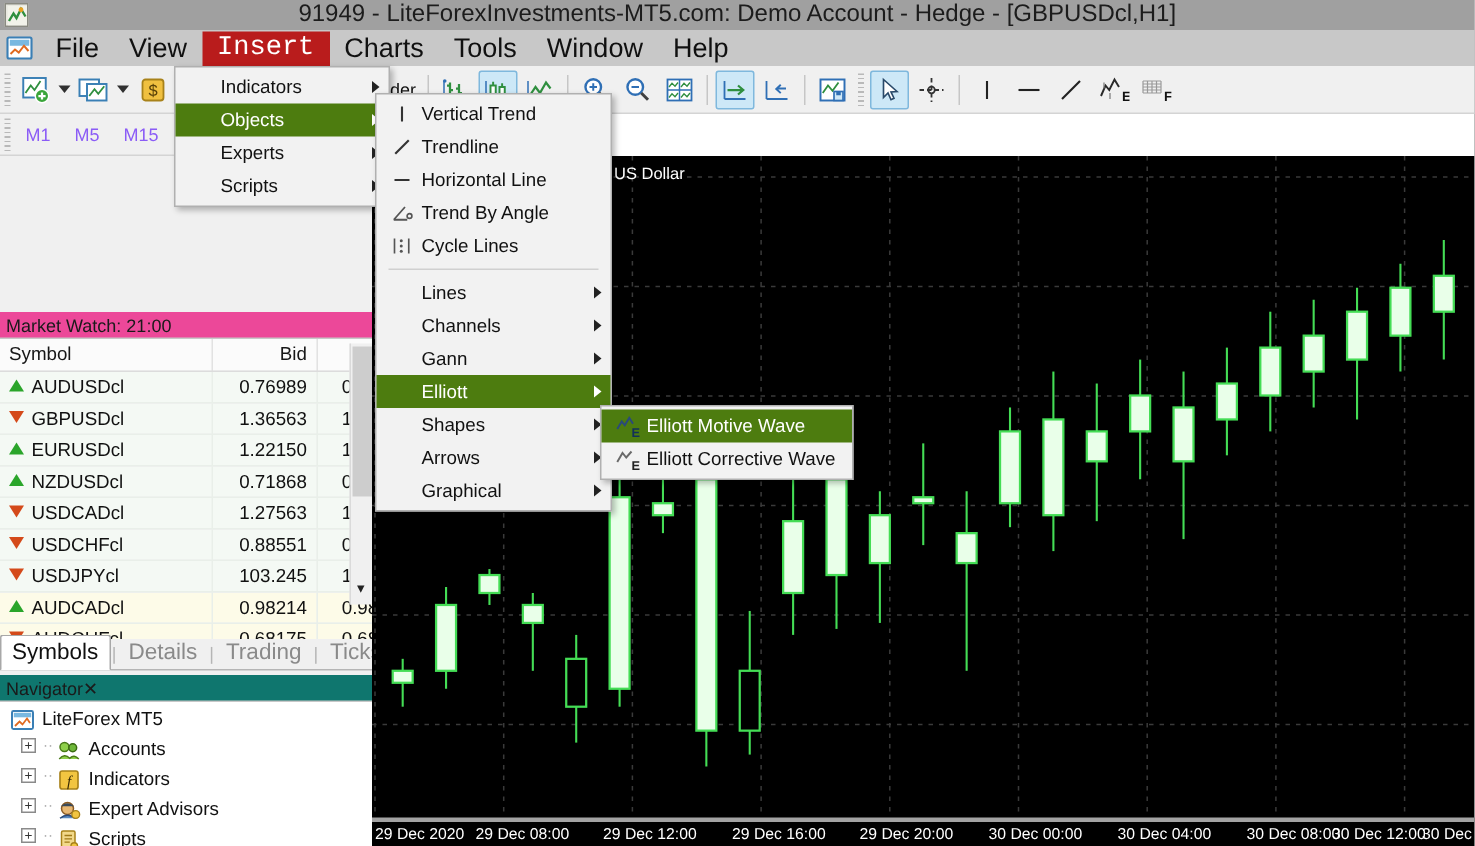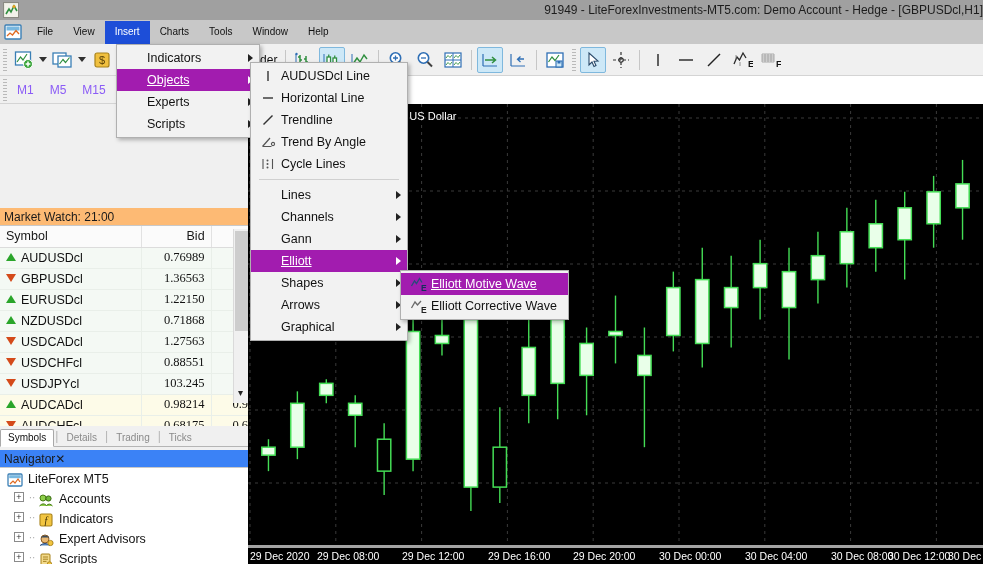--- a/index.html
+++ b/index.html
@@ -19,39 +19,39 @@
     background: #a0a0a0;
     display: flex; align-items: center;
   }
   .titlebar .ticon {
     width: 16px; height: 16px; margin-left: 3px;
     background: #e8e8e0; border: 1px solid #8a8a82;
     display: flex; align-items: center; justify-content: center;
     font-size: 10px; color: #2a7d2a; line-height: 1;
   }
   .titlebar .ttext {
-    position: absolute; left: 0; width: 983px; text-align: right;
-    font-size: 12px; color: #1c1c1c; white-space: nowrap;
+    position: absolute; left: 0; width: 983px; text-align: center;
+    font-size: 16px; color: #1c1c1c; white-space: nowrap;
   }
 
   
   .menubar {
     position: absolute; left: 0; top: 20px; width: 983px; height: 24px;
     background: #c8c8c8;
     display: flex; align-items: center;
   }
   .menubar .appicon {
     width: 20px; height: 18px; margin-left: 3px; margin-right: 4px;
     display: flex; align-items: center; justify-content: center;
   }
   .menubar .mi {
-    padding: 4px 10px 5px 10px; font-size: 10px; color: #101010;
+    padding: 4px 10px 5px 10px; font-size: 18px; color: #101010;
     line-height: 14px; cursor: default; white-space: nowrap;
   }
-  .menubar .mi.active { background: #1d4ed8; color: #ffffff; }
+  .menubar .mi.active { background: #b91c1c; color: #ffffff; font-family: Liberation Mono, monospace; }
 
   
   .toolbar {
     position: absolute; left: 0; top: 44px; width: 983px; height: 32px;
     background: #f0f0f0;
     border-bottom: 1px solid #d4d4d4;
     display: flex; align-items: center;
   }
   .grip {
     width: 4px; height: 22px; margin: 0 3px;
@@ -79,40 +79,40 @@
     display: flex; align-items: center;
   }
   .tf { font-size: 12px; color: #8b5cf6; padding: 3px 7px; margin-right: 2px; }
 
   
   .leftpanel {
     position: absolute; left: 0; top: 104px; width: 248px; height: 460px;
     background: #f0f0f0;
   }
   .panelhdr {
-    height: 18px; background: #fdba74; border-bottom: 1px solid #c8c8c8;
+    height: 18px; background: #ec4899; border-bottom: 1px solid #c8c8c8;
     display: flex; align-items: center; padding: 0 4px;
     font-size: 12px; color: #1a1a1a;
   }
 
   
   .mw { position: absolute; left: 0; top: 104px; width: 248px; height: 216px; }
   .mwtable { width: 280px; border-collapse: collapse; table-layout: fixed; }
   .mwtable th {
     background: #fbfbfb; font-weight: normal; font-size: 12.5px; color: #171717;
     text-align: left; padding: 2px 6px; height: 21px;
     border-bottom: 1px solid #dcdcdc; border-right: 1px solid #e2e2e2;
   }
   .mwtable th.num { text-align: right; }
   .mwtable td {
     font-size: 12.5px; color: #111; padding: 1px 6px; height: 21px;
     border-bottom: 1px solid #e9efe9; border-right: 1px solid #e9efe9;
     background: #f4f9f4; white-space: nowrap; overflow: hidden;
   }
-  .mwtable td.num { text-align: right; font-family: Liberation Serif, serif; }
+  .mwtable td.num { text-align: right; }
   .mwtable tr.highlight td { background: #fdfbe8; }
   .arrow-up, .arrow-dn {
     display: inline-block; width: 0; height: 0; margin-right: 5px;
     position: relative; top: -1px;
   }
   .arrow-up { border-left: 5px solid transparent; border-right: 5px solid transparent; border-bottom: 8px solid #2aa52a; }
   .arrow-dn { border-left: 5px solid transparent; border-right: 5px solid transparent; border-top: 8px solid #d44a1a; }
   .mwscroll {
     position: absolute; right: 0; top: 21px; width: 15px; height: 174px;
     background: #f0f0f0; border-left: 1px solid #dadada;
@@ -124,33 +124,33 @@
     font-size: 10px; color: #222;
   }
 
   
   .mwtabs {
     position: absolute; left: 0; top: 322px; width: 248px; height: 21px;
     background: #f0f0f0; display: flex; align-items: flex-end;
     border-bottom: 1px solid #b5b5b5;
   }
   .mwtab {
-    font-size: 10px; color: #8a8a8a; padding: 2px 7px 3px 7px; margin-top: 39px;
+    font-size: 15px; color: #8a8a8a; padding: 2px 7px 3px 7px; margin-top: 39px;
   }
   .mwtab.active {
     color: #101010; background: #ffffff;
     border: 1px solid #a8a8a8; border-bottom: 1px solid #ffffff;
     margin-bottom: -1px; border-radius: 2px 2px 0 0;
   }
   .mwtabsep { color: #b5b5b5; font-size: 12px; padding: 2px 1px 3px 1px; }
 
   
   .nav { position: absolute; left: 0; top: 346px; width: 248px; height: 218px; background: #ffffff; }
   .navhdr {
-    height: 18px; background: #3b82f6; border-bottom: 1px solid #c8c8c8;
+    height: 18px; background: #0f766e; border-bottom: 1px solid #c8c8c8;
     display: flex; align-items: center; padding: 0 4px;
     font-size: 12px; color: #1a1a1a;
   }
   .navbody { padding: 4px 0 0 6px; background: #fff; height: 200px; }
   .navrow { display: flex; align-items: flex-start; height: 20px; font-size: 12.5px; color: #111; }
   .navrow .plus {
     width: 10px; height: 10px; border: 1px solid #8a8a8a; background: #fff;
     font-size: 9px; line-height: 8px; text-align: center; color: #333;
     margin-right: 3px; flex: none;
   }
@@ -179,21 +179,21 @@
 
   
   .menu {
     position: absolute; background: #f2f2f2; border: 1px solid #b0b0b0;
     box-shadow: 2px 2px 4px rgba(0,0,0,.28); z-index: 50; padding: 2px 0;
   }
   .mrow {
     display: flex; align-items: center; height: 22px;
     font-size: 12.5px; color: #111; padding: 0 6px; white-space: nowrap;
   }
-  .mrow.hl { background: #a21caf; color: #ffffff; text-decoration: underline; }
+  .mrow.hl { background: #4d7c0f; color: #ffffff; }
   .mrow .gi { width: 22px; display: flex; align-items: center; justify-content: center; flex: none; }
   .mrow .mlabel { flex: 1 1 auto; padding-left: 2px; }
   .mrow .sub {
     margin-left: 14px; width: 0; height: 0; flex:none;
     border-top: 4px solid transparent; border-bottom: 4px solid transparent;
     border-left: 5px solid #222;
   }
   .mrow.hl .sub { border-left-color: #ffffff; }
   .msep { height: 1px; background: #d0d0d0; margin: 4px 8px; }
 
@@ -673,40 +673,40 @@
     </div>
   </div>
 
   <div class="menu" style="left:250px; top:62px; width:158px;">
     <div class="mrow">
       <span class="gi">
         <svg width="14" height="14" viewBox="0 0 14 14" class="svgi">
             <path d="M7 2 v10" stroke="#333" stroke-width="1.4"></path>
           </svg>
       </span>
-      <span class="mlabel">AUDUSDcl Line</span>
+      <span class="mlabel">Vertical Trend</span>
+    </div>
+    <div class="mrow">
+      <span class="gi">
+        <svg width="14" height="14" viewBox="0 0 14 14" class="svgi">
+            <path d="M2.5 11.5 L11.5 2.5" stroke="#333" stroke-width="1.4"></path>
+          </svg>
+      </span>
+      <span class="mlabel">Trendline</span>
     </div>
     <div class="mrow">
       <span class="gi">
         <svg width="14" height="14" viewBox="0 0 14 14" class="svgi">
             <path d="M2 7 h10" stroke="#333" stroke-width="1.4"></path>
           </svg>
       </span>
       <span class="mlabel">Horizontal Line</span>
     </div>
     <div class="mrow">
       <span class="gi">
-        <svg width="14" height="14" viewBox="0 0 14 14" class="svgi">
-            <path d="M2.5 11.5 L11.5 2.5" stroke="#333" stroke-width="1.4"></path>
-          </svg>
-      </span>
-      <span class="mlabel">Trendline</span>
-    </div>
-    <div class="mrow">
-      <span class="gi">
         <svg width="15" height="14" viewBox="0 0 15 14" class="svgi">
           <path d="M1.5 11.5 h9 M1.5 11.5 L9 3" stroke="#555" stroke-width="1.2" fill="none"></path>
           <circle cx="12" cy="9" r="1.6" fill="none" stroke="#555" stroke-width="1.1"></circle>
         </svg>
       </span>
       <span class="mlabel">Trend By Angle</span>
     </div>
     <div class="mrow">
       <span class="gi">
         <svg width="14" height="14" viewBox="0 0 14 14" class="svgi">

